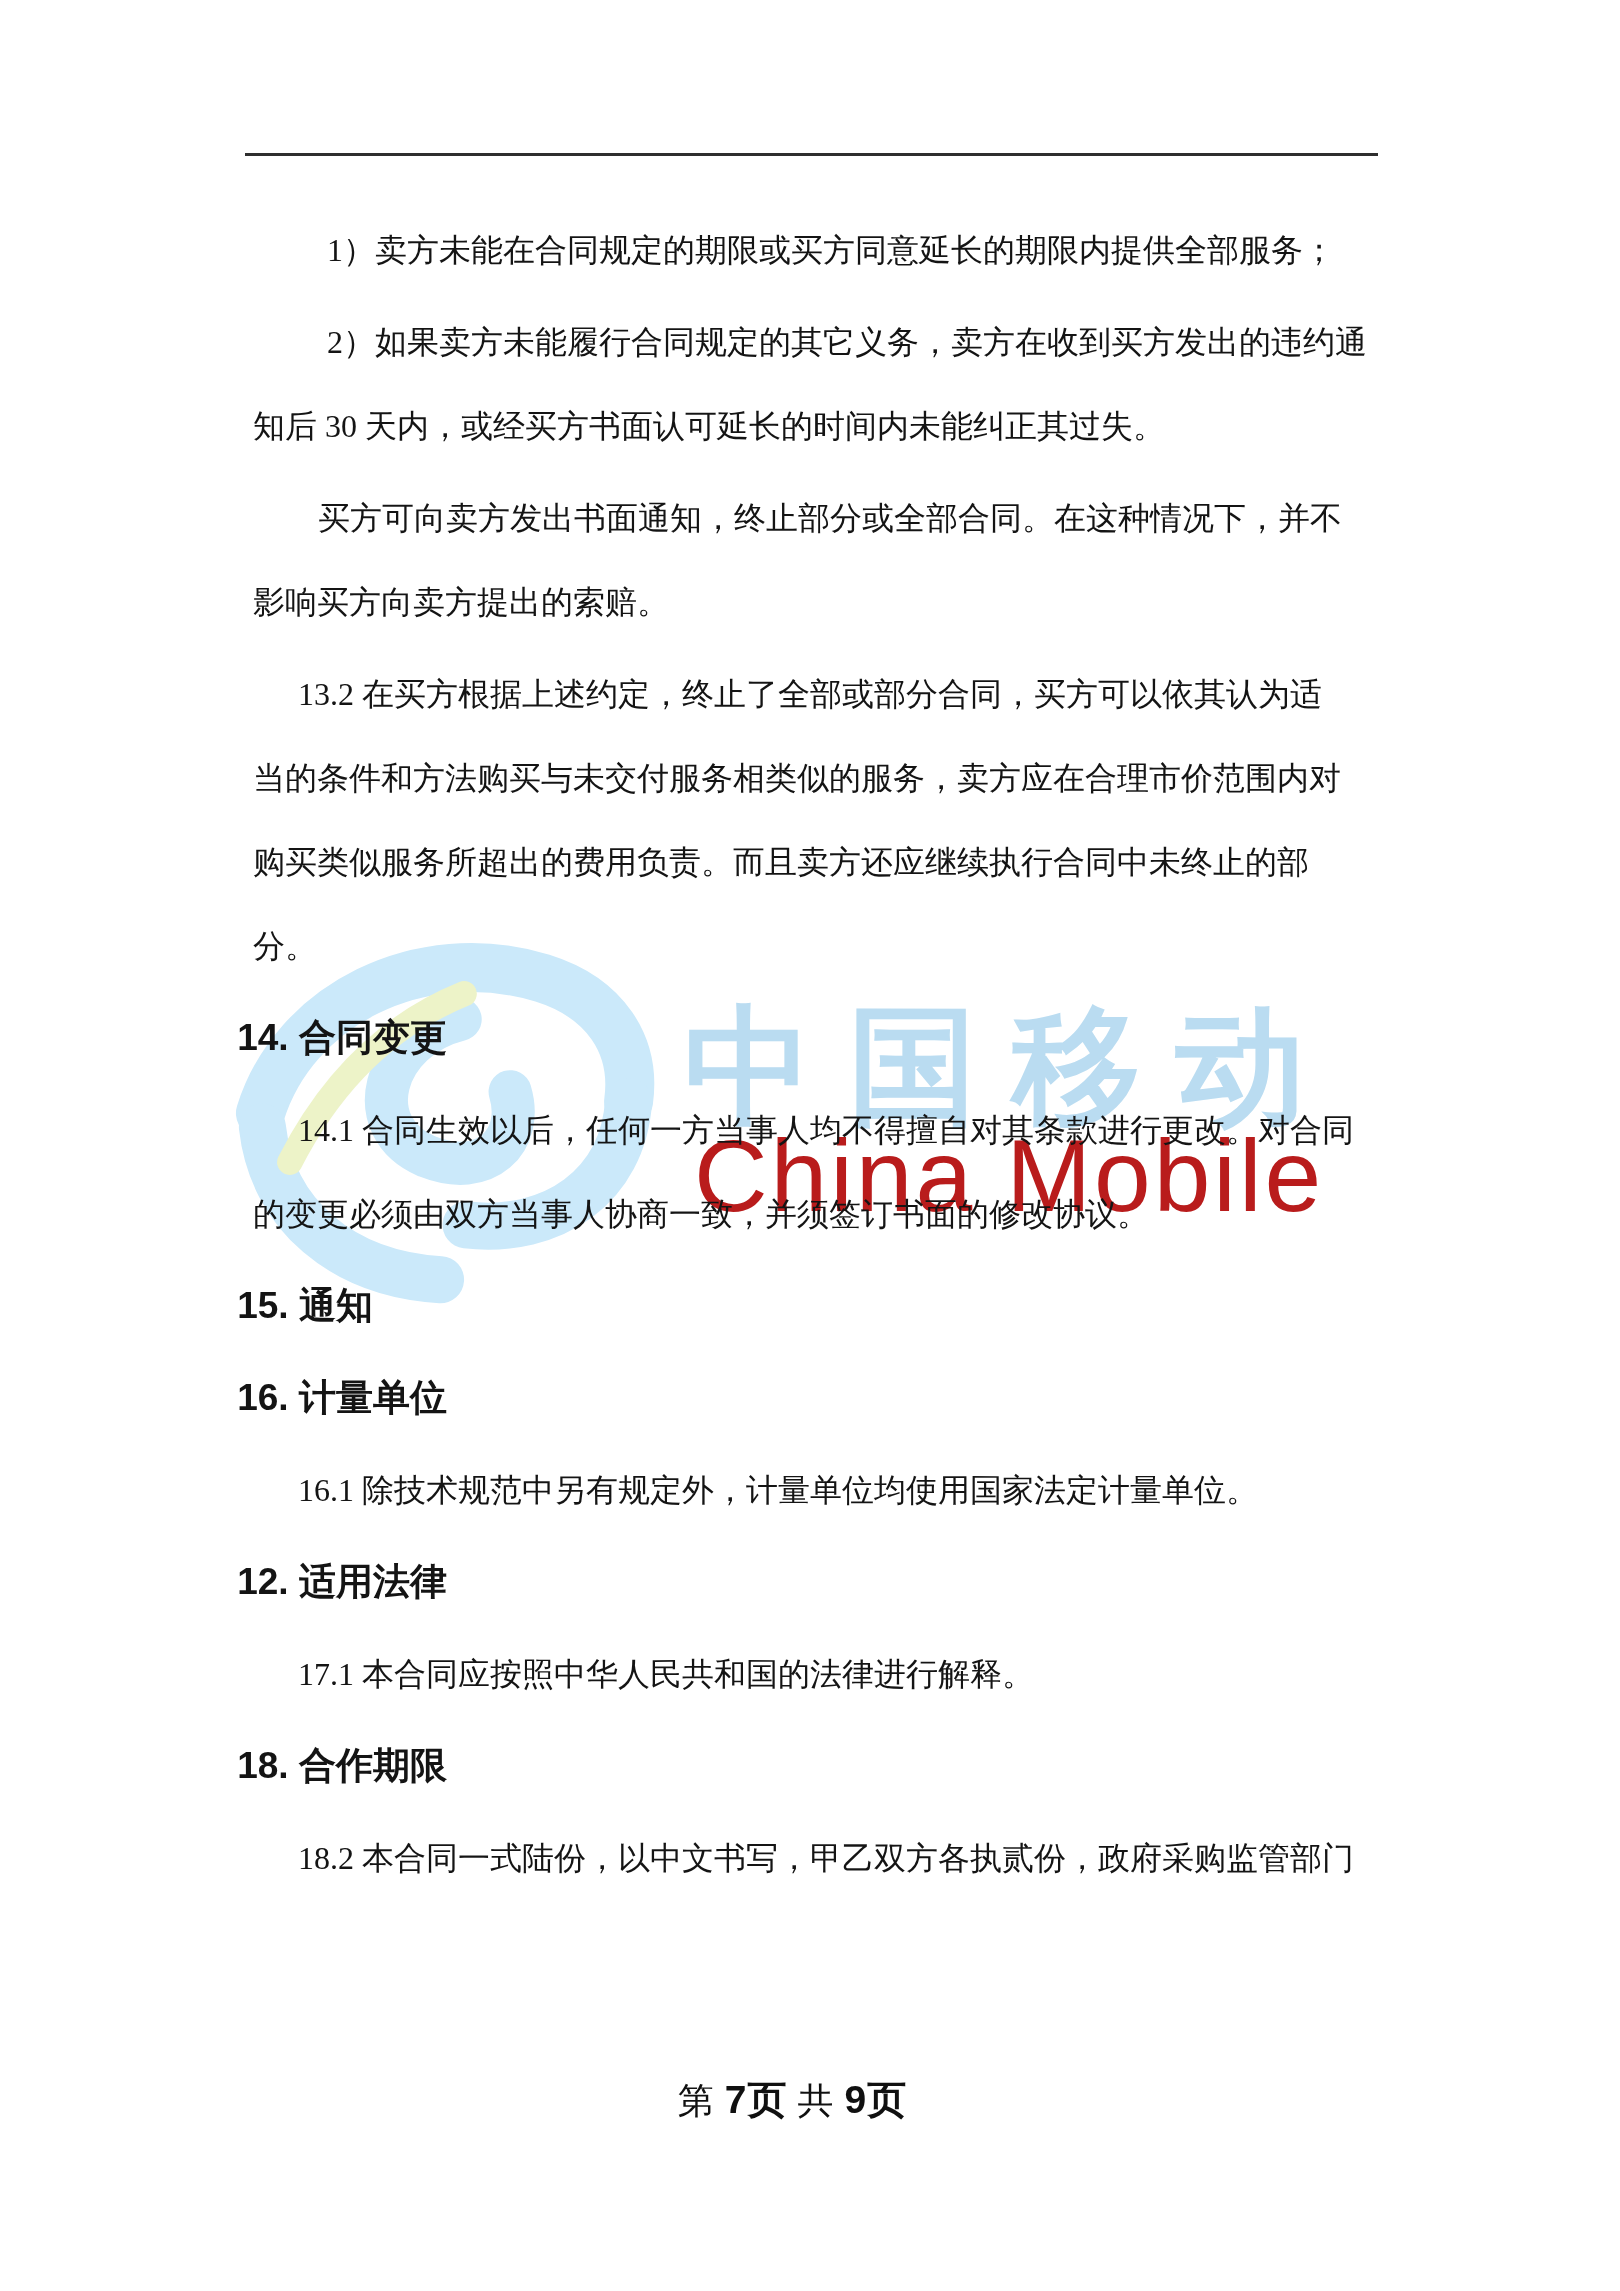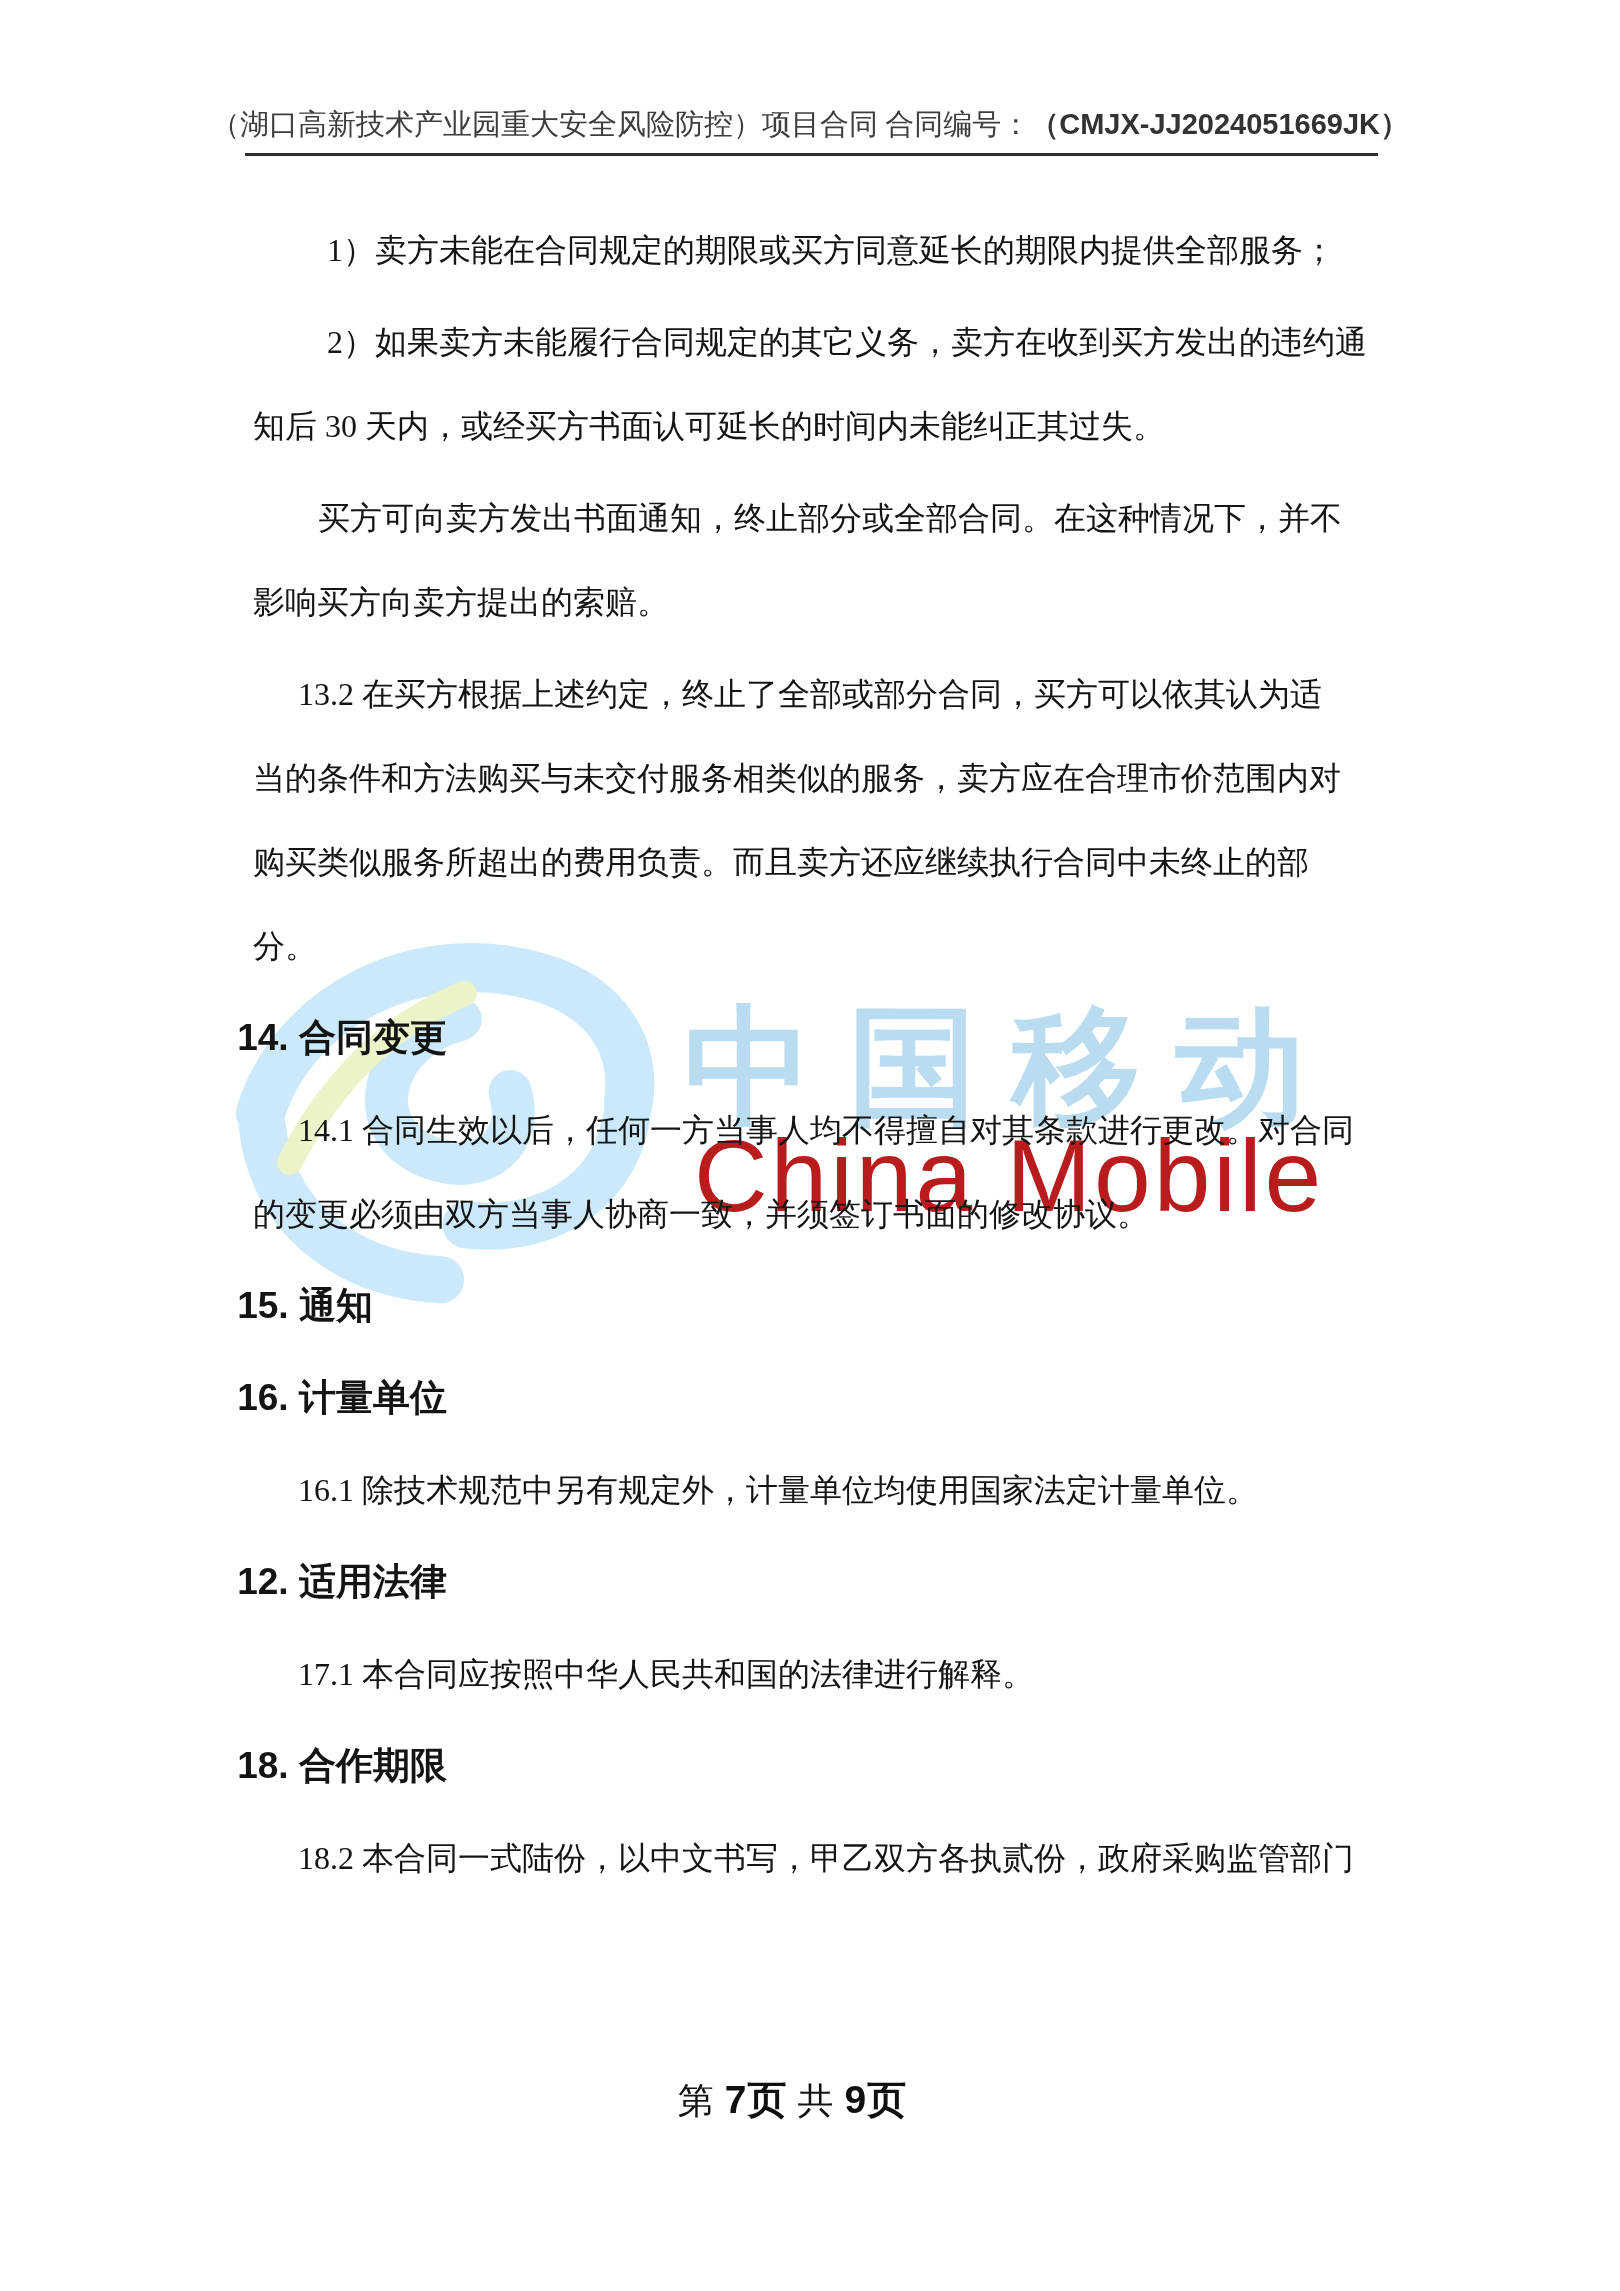--- a/index.html
+++ b/index.html
@@ -89,21 +89,20 @@
       <path d="M 28 188 C 62 78 190 12 316 50 C 380 70 412 118 404 176" stroke="#cbe9fa" stroke-width="50" stroke-linecap="round"></path>
       <path d="M 404 176 C 398 262 328 312 238 302" stroke="#cbe9fa" stroke-width="48" stroke-linecap="round"></path>
       <path d="M 232 92 C 152 112 128 202 198 232 C 258 256 298 216 283 166" stroke="#cbe9fa" stroke-width="44" stroke-linecap="round"></path>
       <path d="M 30 202 C 40 292 112 352 212 358" stroke="#cbe9fa" stroke-width="48" stroke-linecap="round"></path>
       <path d="M 58 238 C 102 152 162 96 236 66" stroke="#edf3c8" stroke-width="26" stroke-linecap="round"></path>
     </svg>
     <div class="wm-cn">中国移动</div>
     <div class="wm-en">China Mobile</div>
   </div>
 
-  <div class="header"><span>（湖口高新技术产业园重大安全风险防控）项目合同 合同编号：</span><span class="hdr-code">（CMJX-JJ2024051669JK）</span></div>
   <div class="header-rule"></div>
 
   <div class="body">
     <p class="p-li">1）卖方未能在合同规定的期限或买方同意延长的期限内提供全部服务；</p>
     <p class="p-li">2）如果卖方未能履行合同规定的其它义务，卖方在收到买方发出的违约通
 知后 30 天内，或经买方书面认可延长的时间内未能纠正其过失。</p>
     <p class="p-plain">买方可向卖方发出书面通知，终止部分或全部合同。在这种情况下，并不
 影响买方向卖方提出的索赔。</p>
     <p class="p-sub">13.2 在买方根据上述约定，终止了全部或部分合同，买方可以依其认为适
 当的条件和方法购买与未交付服务相类似的服务，卖方应在合理市价范围内对

